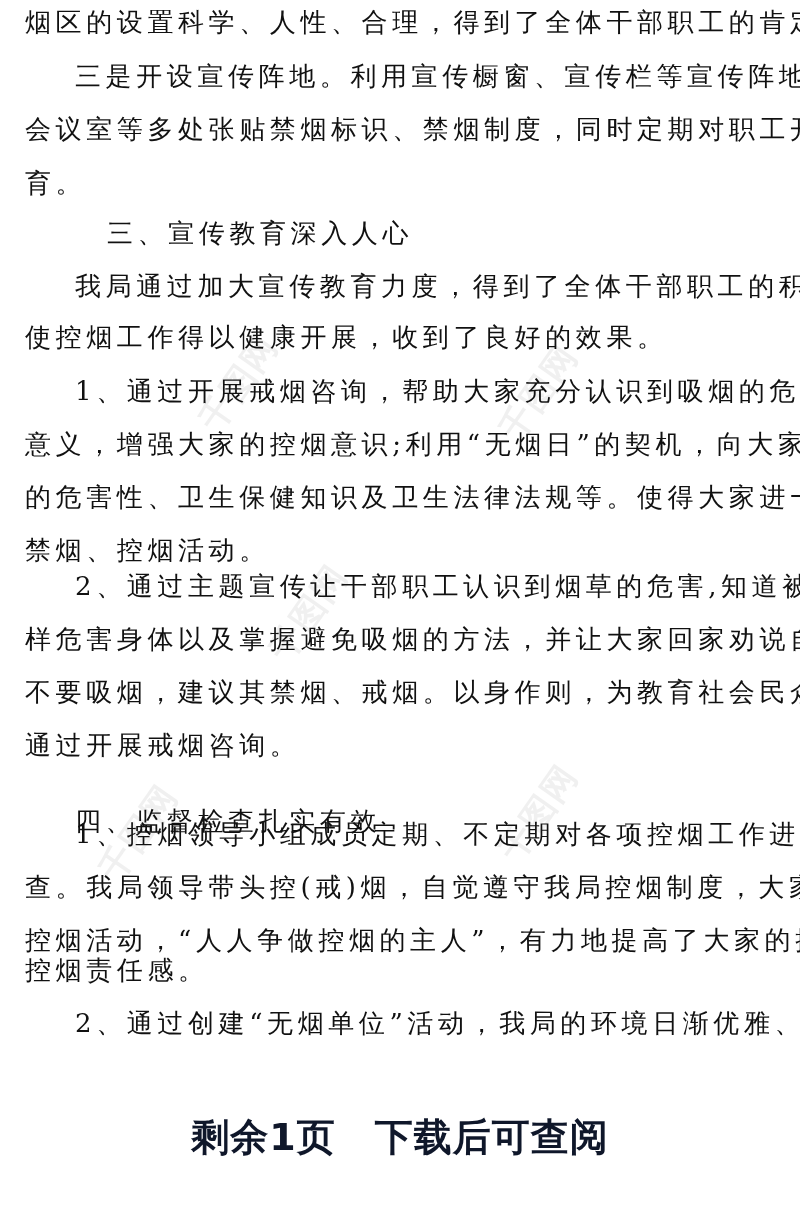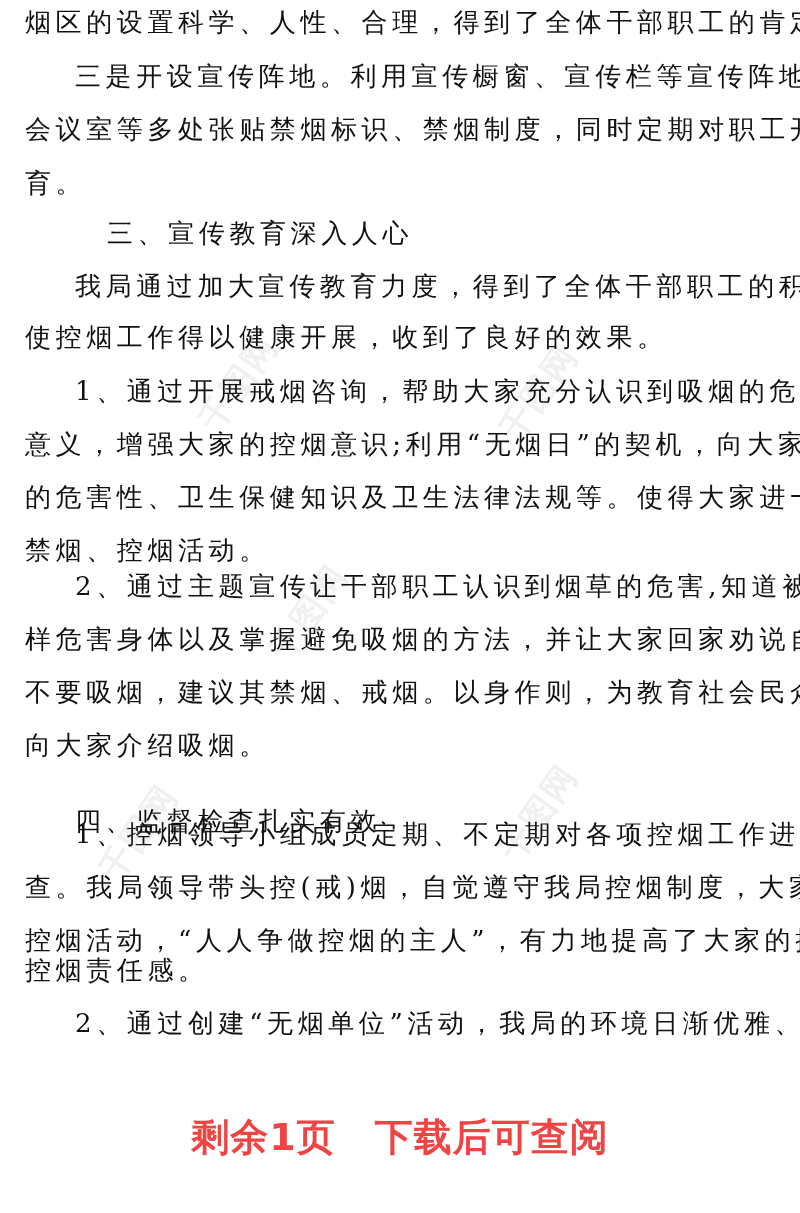--- a/index.html
+++ b/index.html
@@ -50,21 +50,21 @@
     }
     .footer-note {
       position: absolute;
       left: 0;
       top: 1112px;
       width: 800px;
       text-align: center;
       font-family: "DejaVu Sans", sans-serif;
       font-size: 38px;
       font-weight: bold;
-      color: #ef4444;
+      color: #0f172a;
       letter-spacing: 1px;
       white-space: pre;
     }
   </style>
 </head>
 <body>
 
 <div class="page">
   <div id="wm-layer">
     <div class="watermark" style="left:185px;top:360px;">千图网</div>
@@ -82,21 +82,21 @@
     <div class="line indent" style="top:213px;margin-left:32px;">三、宣传教育深入人心</div>
     <div class="line indent" style="top:266px;">我局通过加大宣传教育力度，得到了全体干部职工的积极响应，</div>
     <div class="line" style="top:317px;">使控烟工作得以健康开展，收到了良好的效果。</div>
     <div class="line indent" style="top:371px;">1、通过开展戒烟咨询，帮助大家充分认识到吸烟的危害和控烟的</div>
     <div class="line" style="top:424px;">意义，增强大家的控烟意识;利用“无烟日”的契机，向大家介绍吸烟</div>
     <div class="line" style="top:477px;">的危害性、卫生保健知识及卫生法律法规等。使得大家进一步参与到</div>
     <div class="line" style="top:530px;">禁烟、控烟活动。</div>
     <div class="line indent" style="top:566px;">2、通过主题宣传让干部职工认识到烟草的危害,知道被动吸烟同</div>
     <div class="line" style="top:619px;">样危害身体以及掌握避免吸烟的方法，并让大家回家劝说自己的家人</div>
     <div class="line" style="top:672px;">不要吸烟，建议其禁烟、戒烟。以身作则，为教育社会民众养成良好</div>
-    <div class="line" style="top:725px;">向大家介绍吸烟。</div>
+    <div class="line" style="top:725px;">通过开展戒烟咨询。</div>
     <div class="line indent" style="top:761px;margin-top:40px;">四、监督检查扎实有效</div>
     <div class="line indent" style="top:814px;">1、控烟领导小组成员定期、不定期对各项控烟工作进行监督、检</div>
     <div class="line" style="top:867px;">查。我局领导带头控(戒)烟，自觉遵守我局控烟制度，大家共同参与</div>
     <div class="line" style="top:920px;">控烟活动，“人人争做控烟的主人”，有力地提高了大家的控烟意识和</div>
     <div class="line" style="top:950px;">控烟责任感。</div>
     <div class="line indent" style="top:1003px;">2、通过创建“无烟单位”活动，我局的环境日渐优雅、整洁，已</div>
   </div>
 
   <div class="footer-note">剩余1页　下载后可查阅</div>
 </div>

